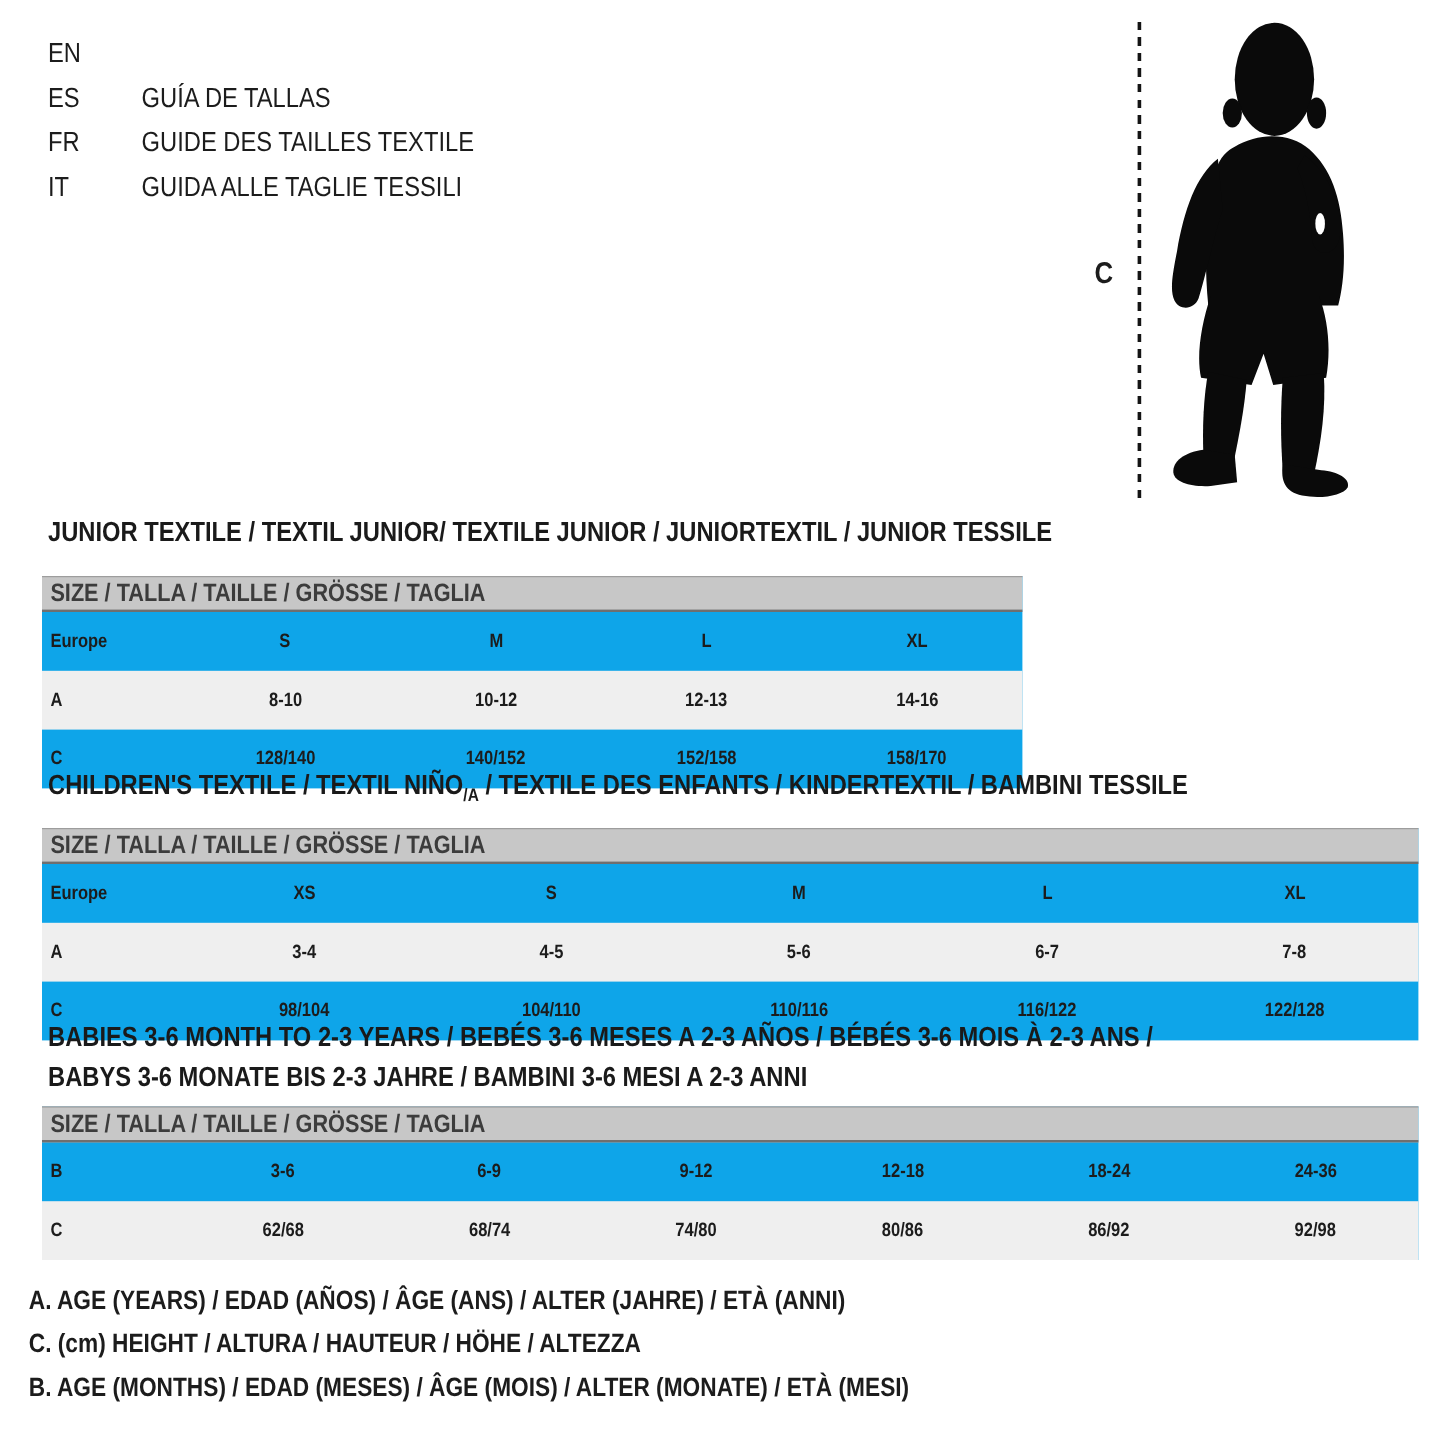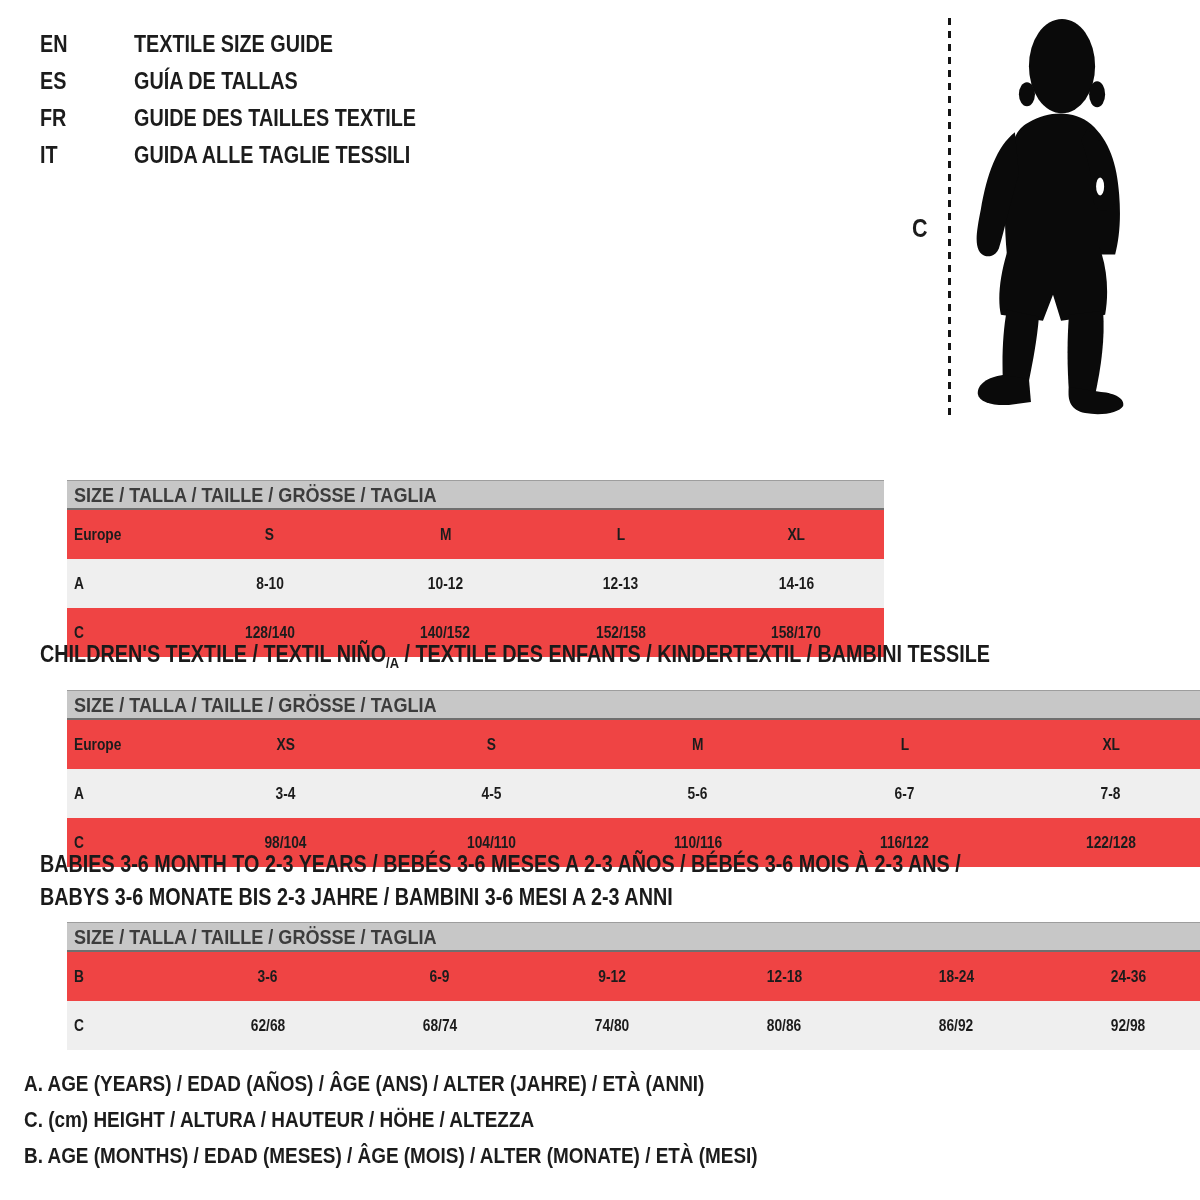--- a/index.html
+++ b/index.html
@@ -6,55 +6,54 @@
   body{background:#ffffff;font-family:"Liberation Sans", sans-serif;}
   .canvas{position:relative;width:1200px;height:1200px;background:#ffffff;overflow:hidden;color:#1c1c1c;}
   .abs{position:absolute;}
 
   
   .cond{display:inline-block;transform:scaleX(0.86);transform-origin:0 50%;white-space:nowrap;}
   .cond-c{display:inline-block;transform:scaleX(0.86);transform-origin:50% 50%;white-space:nowrap;}
 
   
   .lang-list{left:40px;top:26px;}
-  .lang-row{display:flex;height:37px;align-items:center;font-weight:bold;font-size:23px;gap:16px;}
+  .lang-row{display:flex;height:37px;align-items:center;font-weight:normal;font-size:23px;}
   .lang-code{width:78px;}
   .lang-label{}
 
   
   .dash-line{left:948px;top:18px;width:3px;height:398px;
     background:repeating-linear-gradient(to bottom,#141414 0 7px,transparent 7px 13px);}
   .c-label{left:912px;top:214px;font-weight:bold;font-size:25px;}
   .figure{left:966px;top:14px;width:176px;height:406px;}
 
   
   .sec-title{font-weight:bold;font-size:23px;color:#1a1a1a;}
   .sec-title sub{font-size:15px;}
 
   
-  .size-table{background:#ef4444;margin-left:32px;}
+  .size-table{background:#0ea5e9;}
   .size-bar{height:30px;background:#c7c7c7;border-top:1px solid #9d9d9d;border-bottom:2px solid #6f6f6f;
     display:flex;align-items:center;font-weight:bold;font-size:21px;color:#3c3c3c;padding-left:7px;box-sizing:border-box;}
   .trow{display:flex;height:49px;align-items:center;font-weight:bold;font-size:16px;}
   .trow .lbl{width:115px;padding-left:7px;box-sizing:border-box;text-align:left;}
   .trow .cell{flex:1;text-align:center;}
   .row-alt{background:#efefef;}
 
   
   .legend-line{font-weight:bold;font-size:22px;height:36px;display:flex;align-items:center;}
 </style>
 </head>
 <body>
 
 <div class="canvas">
 
   <div class="abs lang-list">
     <div class="lang-row">
       <span class="lang-code"><span class="cond">EN</span></span>
-      <span class="lang-label"><span class="cond">TEXTILE SIZE GUIDE</span></span>
     </div>
     <div class="lang-row">
       <span class="lang-code"><span class="cond">ES</span></span>
       <span class="lang-label"><span class="cond">GUÍA DE TALLAS</span></span>
     </div>
     <div class="lang-row">
       <span class="lang-code"><span class="cond">FR</span></span>
       <span class="lang-label"><span class="cond">GUIDE DES TAILLES TEXTILE</span></span>
     </div>
     <div class="lang-row">
@@ -75,20 +74,23 @@
       <path d="M118,115 C136,128 146,150 148,170 C149,183 146,193 138,196 C130,198 124,192 124,182 C123,162 118,140 112,126 Z"></path>
       <path d="M40,232 C32,256 28,282 32,300 L74,306 L84,280 L92,306 L136,300 C140,278 138,252 130,232 Z"></path>
       <path d="M38,295 L70,302 C68,326 64,346 60,366 L34,366 C33,342 34,316 38,295 Z"></path>
       <path d="M100,300 L134,296 C136,324 132,352 126,380 L100,378 C98,352 98,324 100,300 Z"></path>
       <path d="M34,360 C18,362 8,370 9,379 C10,387 24,391 40,390 L62,387 L60,364 Z"></path>
       <path d="M100,372 C98,386 102,395 116,398 C132,401 150,398 154,391 C156,384 146,378 132,377 Z"></path>
     </g>
     <ellipse cx="131" cy="172" rx="4" ry="9" fill="#ffffff"></ellipse>
   </svg>
 
+  <div class="abs sec-title" style="left:40px;top:430px;">
+    <span class="cond">JUNIOR TEXTILE / TEXTIL JUNIOR/ TEXTILE JUNIOR / JUNIORTEXTIL / JUNIOR TESSILE</span>
+  </div>
   <div class="abs size-table" style="left:35px;top:480px;width:817px;">
     <div class="size-bar">
         <span class="cond">SIZE / TALLA / TAILLE / GRÖSSE / TAGLIA</span>
       </div>
     <div class="trow">
       <span class="lbl"><span class="cond">Europe</span></span>
       <span class="cell"><span class="cond-c">S</span></span>
       <span class="cell"><span class="cond-c">M</span></span>
       <span class="cell"><span class="cond-c">L</span></span>
       <span class="cell"><span class="cond-c">XL</span></span>

